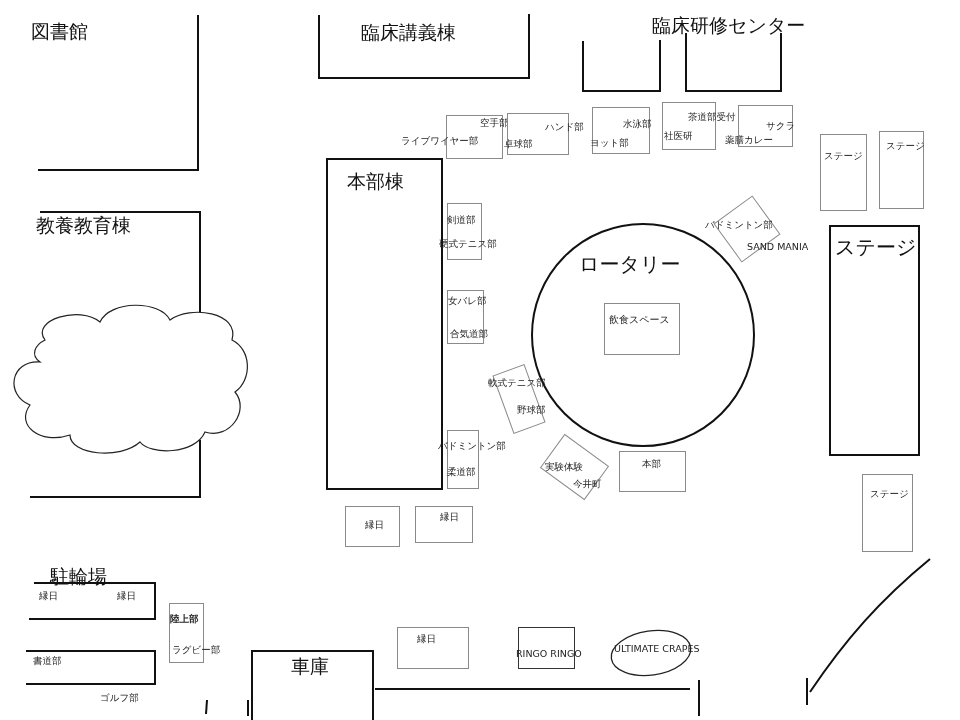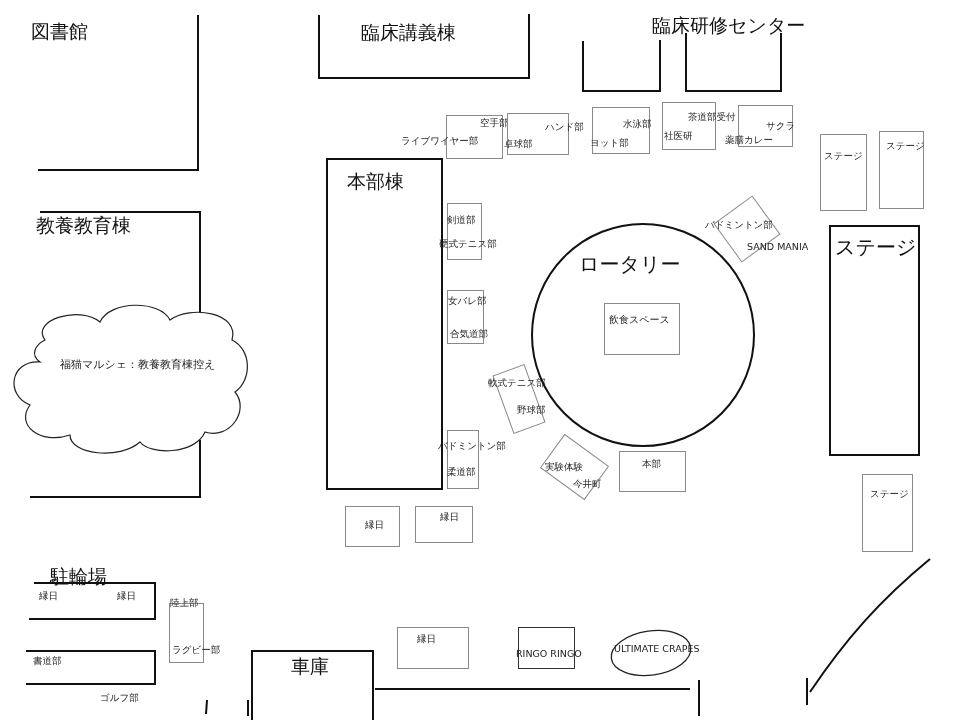--- a/index.html
+++ b/index.html
@@ -133,22 +133,21 @@
 <div class="lbl xs" style="left:440px;top:512px;">縁日</div>
 <div class="booth" style="left:397px;top:627px;width:72px;height:42px;"></div>
 <div class="lbl xs" style="left:417px;top:634px;">縁日</div>
 
 <div class="lbl xs" style="left:39px;top:591px;">縁日</div>
 <div class="lbl xs" style="left:117px;top:591px;">縁日</div>
 <div class="lbl xs" style="left:33px;top:656px;">書道部</div>
 <div class="lbl xs" style="left:100px;top:693px;">ゴルフ部</div>
 
 <div class="booth" style="left:169px;top:603px;width:35px;height:60px;"></div>
-<div class="lbl xs" style="left:170px;top:598px;">陸上部</div>
+<div class="lbl xs" style="left:170px;top:614px;font-weight:bold;">陸上部</div>
 <div class="lbl xs" style="left:172px;top:645px;">ラグビー部</div>
 
 <div class="booth dark" style="left:518px;top:627px;width:57px;height:42px;"></div>
 <div class="lbl xs" style="left:516px;top:649px;">RINGO RINGO</div>
 <div class="lbl xs" style="left:614px;top:644px;">ULTIMATE CRAPES</div>
 
 <div class="cloud-text">
-  <div>福猫マルシェ：教養教育棟控え</div>
 </div>
 
 </body></html>

